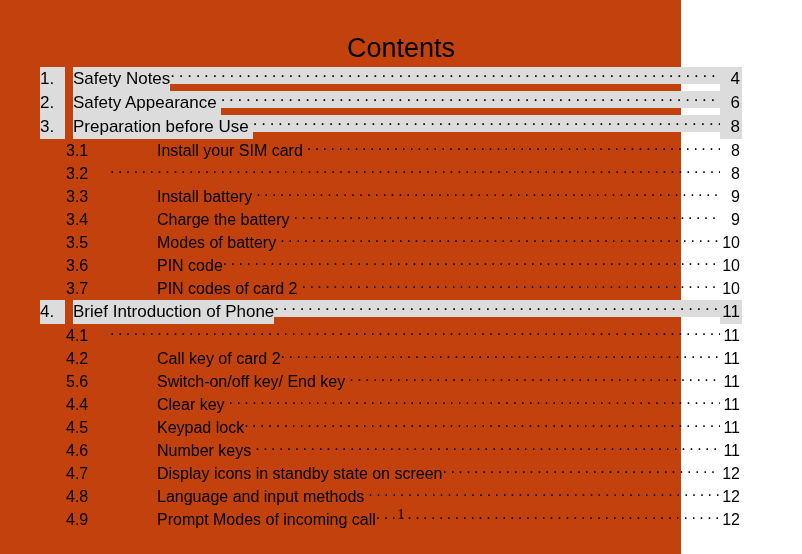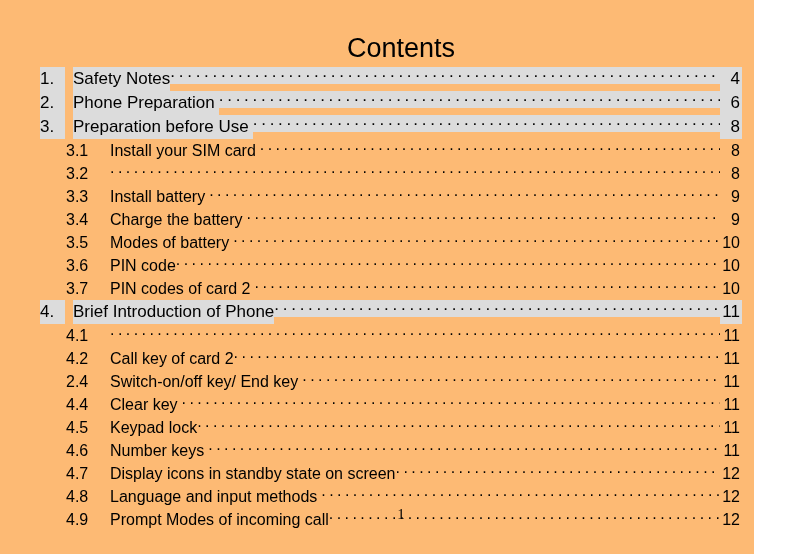--- a/index.html
+++ b/index.html
@@ -12,23 +12,23 @@
     width: 802px;
     height: 554px;
     overflow: hidden;
     font-family: "Liberation Sans", sans-serif;
     color: #000000;
     -webkit-font-smoothing: antialiased;
   }
 
   .page {
     position: relative;
-    width: 754px;
+    width: 681px;
     height: 554px;
-    background: #fdba74;
+    background: #c2410c;
     box-sizing: border-box;
   }
 
   
   .doc-title {
     position: absolute;
     left: 0;
     top: 33px;
     width: 802px;
     text-align: center;
@@ -101,20 +101,21 @@
     flex: 0 0 40px;
     margin-left: 26px;
     text-align: left;
   }
   .toc-entry.lvl2 .gapcell {
     width: 4px;
     flex: 0 0 4px;
   }
   .toc-entry.lvl2 .label {
     padding-left: 0px;
+    margin-left: 47px;
   }
   .toc-entry.lvl2 .pageno {
     min-width: 20px;
     text-align: right;
     padding-right: 2px;
   }
 
   
   .leader {
     flex: 1 1 auto;
@@ -161,21 +162,21 @@
       <div class="toc-entry lvl1">
         <span class="num">1.</span>
         <span class="gapcell"></span>
         <span class="label">Safety Notes</span>
         <span class="leader"></span>
         <span class="pageno">4</span>
       </div>
       <div class="toc-entry lvl1">
         <span class="num">2.</span>
         <span class="gapcell"></span>
-        <span class="label spaced">Phone Preparation</span>
+        <span class="label spaced">Safety Appearance</span>
         <span class="leader"></span>
         <span class="pageno">6</span>
       </div>
       <div class="toc-entry lvl1">
         <span class="num">3.</span>
         <span class="gapcell"></span>
         <span class="label spaced">Preparation before Use</span>
         <span class="leader"></span>
         <span class="pageno">8</span>
       </div>
@@ -241,21 +242,21 @@
         <span class="pageno">11</span>
       </div>
       <div class="toc-entry lvl2">
         <span class="num">4.2</span>
         <span class="gapcell"></span>
         <span class="label">Call key of card 2</span>
         <span class="leader"></span>
         <span class="pageno">11</span>
       </div>
       <div class="toc-entry lvl2">
-        <span class="num">2.4</span>
+        <span class="num">5.6</span>
         <span class="gapcell"></span>
         <span class="label spaced">Switch-on/off key/ End key</span>
         <span class="leader"></span>
         <span class="pageno">11</span>
       </div>
       <div class="toc-entry lvl2">
         <span class="num">4.4</span>
         <span class="gapcell"></span>
         <span class="label spaced">Clear key</span>
         <span class="leader"></span>

